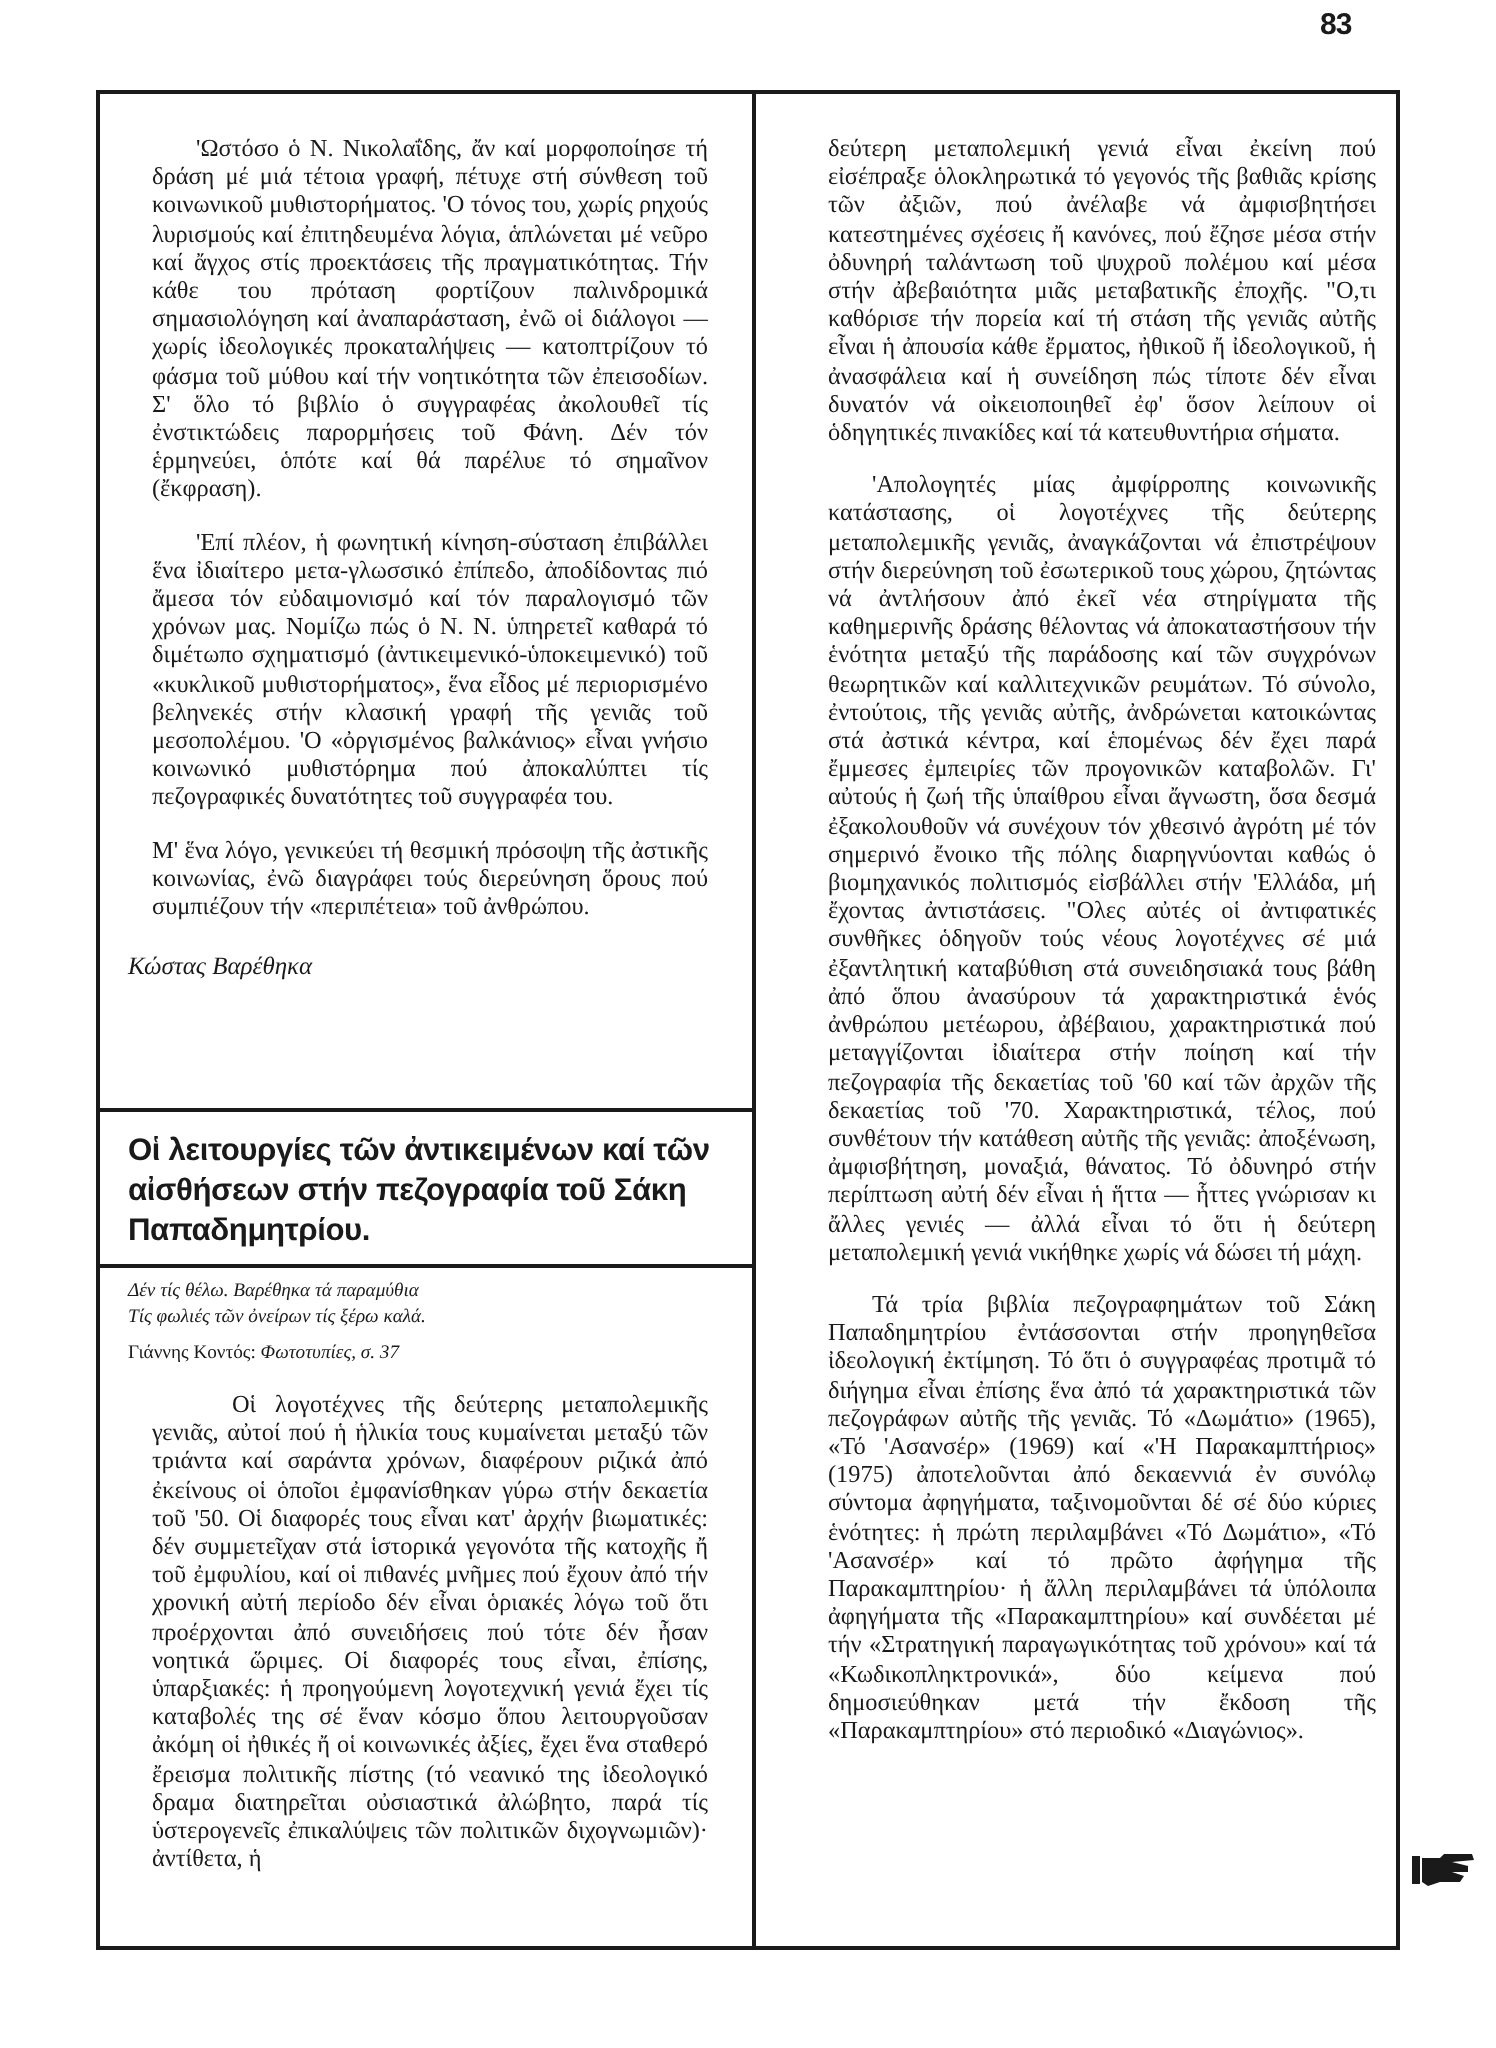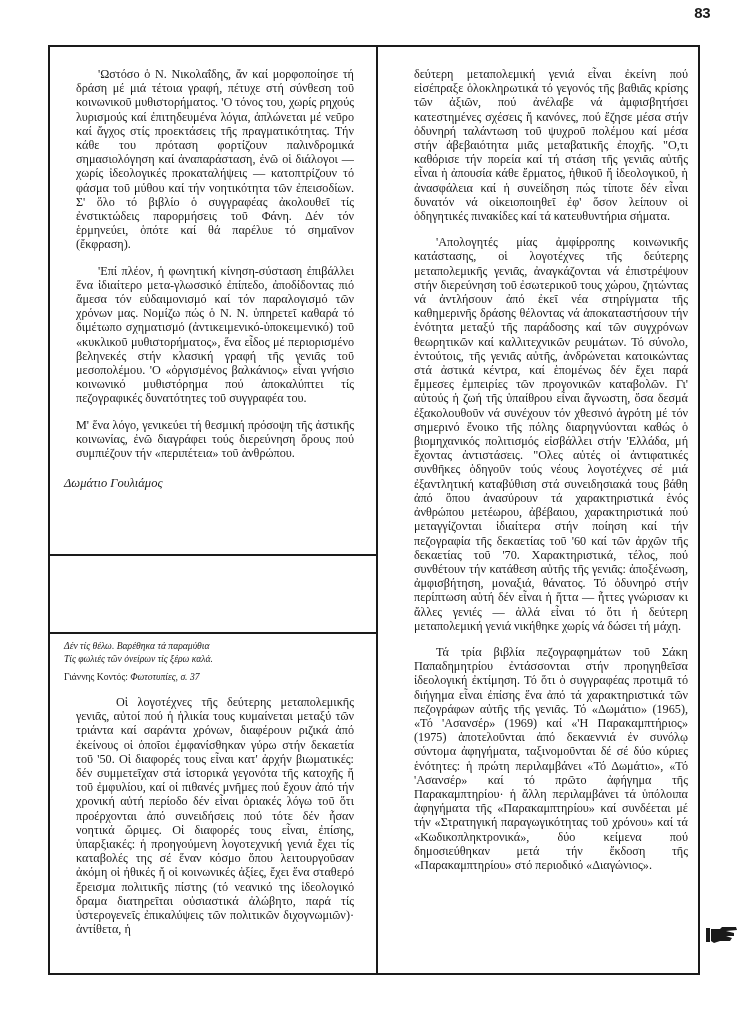--- a/index.html
+++ b/index.html
@@ -1,21 +1,21 @@
 <!DOCTYPE html>
 <html><head>
 <meta charset="utf-8">
 <style>
   html, body { margin: 0; padding: 0; }
   body {
     width: 748px; height: 1024px; background: #ffffff; position: relative; overflow: hidden;
     font-family: "Liberation Serif", "DejaVu Serif", serif; color: #1a1a1a;
   }
   .page-number {
-    position: absolute; left: 660px; top: 4px; width: 50px; text-align: right;
+    position: absolute; left: 660px; top: 4px; width: 50px; text-align: left;
     font-family: "Liberation Sans", sans-serif; font-weight: bold; font-size: 15px; letter-spacing: -0.5px;
   }
   .frame {
     position: absolute; left: 48px; top: 45px; width: 652px; height: 930px;
     border: 2px solid #1a1a1a; box-sizing: border-box;
   }
   .col-divider {
     position: absolute; left: 326px; top: 0; width: 2px; height: 100%; background: #1a1a1a;
   }
   .left-col { position: absolute; left: 0; top: 0; width: 326px; height: 100%; }
@@ -41,25 +41,28 @@
 <div class="page-number">83</div>
 
 <div class="frame">
   <div class="col-divider"></div>
 
   <div class="left-col">
     <div class="review-block">
       <p class="indent">'Ωστόσο ὁ Ν. Νικολαΐδης, ἄν καί μορφοποίησε τή δράση μέ μιά τέτοια γραφή, πέτυχε στή σύνθεση τοῦ κοινωνικοῦ μυθιστορήματος. 'Ο τόνος του, χωρίς ρηχούς λυρισμούς καί ἐπιτηδευμένα λόγια, ἁπλώνεται μέ νεῦρο καί ἄγχος στίς προεκτάσεις τῆς πραγματικότητας. Τήν κάθε του πρόταση φορτίζουν παλινδρομικά σημασιολόγηση καί ἀναπαράσταση, ἐνῶ οἱ διάλογοι — χωρίς ἰδεολογικές προκαταλήψεις — κατοπτρίζουν τό φάσμα τοῦ μύθου καί τήν νοητικότητα τῶν ἐπεισοδίων. Σ' ὅλο τό βιβλίο ὁ συγγραφέας ἀκολουθεῖ τίς ἐνστικτώδεις παρορμήσεις τοῦ Φάνη. Δέν τόν ἑρμηνεύει, ὁπότε καί θά παρέλυε τό σημαῖνον (ἔκφραση).</p>
       <p class="indent">'Επί πλέον, ἡ φωνητική κίνηση-σύσταση ἐπιβάλλει ἕνα ἰδιαίτερο μετα-γλωσσικό ἐπίπεδο, ἀποδίδοντας πιό ἄμεσα τόν εὐδαιμονισμό καί τόν παραλογισμό τῶν χρόνων μας. Νομίζω πώς ὁ Ν. Ν. ὑπηρετεῖ καθαρά τό διμέτωπο σχηματισμό (ἀντικειμενικό-ὑποκειμενικό) τοῦ «κυκλικοῦ μυθιστορήματος», ἕνα εἶδος μέ περιορισμένο βεληνεκές στήν κλασική γραφή τῆς γενιᾶς τοῦ μεσοπολέμου. 'Ο «ὀργισμένος βαλκάνιος» εἶναι γνήσιο κοινωνικό μυθιστόρημα πού ἀποκαλύπτει τίς πεζογραφικές δυνατότητες τοῦ συγγραφέα του.</p>
       <p class="gap">Μ' ἕνα λόγο, γενικεύει τή θεσμική πρόσοψη τῆς ἀστικῆς κοινωνίας, ἐνῶ διαγράφει τούς διερεύνηση ὅρους πού συμπιέζουν τήν «περιπέτεια» τοῦ ἀνθρώπου.</p>
-      <div class="signature">Δωμάτιο Γουλιάμος</div>
+      <div class="signature">Κώστας Βαρέθηκα</div>
     </div>
 
     <div class="hrule" style="top:507px;"></div>
 
+    <div class="title-block">
+      <h2 class="article-title">Οἱ λειτουργίες τῶν ἀντικειμένων καί τῶν αἰσθήσεων στήν πεζογραφία τοῦ Σάκη Παπαδημητρίου.</h2>
+    </div>
 
     <div class="hrule" style="top:585px;"></div>
 
     <div class="article-block">
       <div class="epigraph">Δέν τίς θέλω. Βαρέθηκα τά παραμύθια</div>
       <div class="epigraph">Τίς φωλιές τῶν ὀνείρων τίς ξέρω καλά.</div>
       <div class="epigraph-source">
         <span>Γιάννης Κοντός: </span><span class="work">Φωτοτυπίες, σ. 37</span>
       </div>
       <p class="indent" style="text-indent:40px;">Οἱ λογοτέχνες τῆς δεύτερης μεταπολεμικῆς γενιᾶς, αὐτοί πού ἡ ἡλικία τους κυμαίνεται μεταξύ τῶν τριάντα καί σαράντα χρόνων, διαφέρουν ριζικά ἀπό ἐκείνους οἱ ὁποῖοι ἐμφανίσθηκαν γύρω στήν δεκαετία τοῦ '50. Οἱ διαφορές τους εἶναι κατ' ἀρχήν βιωματικές: δέν συμμετεῖχαν στά ἱστορικά γεγονότα τῆς κατοχῆς ἤ τοῦ ἐμφυλίου, καί οἱ πιθανές μνῆμες πού ἔχουν ἀπό τήν χρονική αὐτή περίοδο δέν εἶναι ὁριακές λόγω τοῦ ὅτι προέρχονται ἀπό συνειδήσεις πού τότε δέν ἦσαν νοητικά ὥριμες. Οἱ διαφορές τους εἶναι, ἐπίσης, ὑπαρξιακές: ἡ προηγούμενη λογοτεχνική γενιά ἔχει τίς καταβολές της σέ ἕναν κόσμο ὅπου λειτουργοῦσαν ἀκόμη οἱ ἠθικές ἤ οἱ κοινωνικές ἀξίες, ἔχει ἕνα σταθερό ἔρεισμα πολιτικῆς πίστης (τό νεανικό της ἰδεολογικό δραμα διατηρεῖται οὐσιαστικά ἀλώβητο, παρά τίς ὑστερογενεῖς ἐπικαλύψεις τῶν πολιτικῶν διχογνωμιῶν)· ἀντίθετα, ἡ</p>

